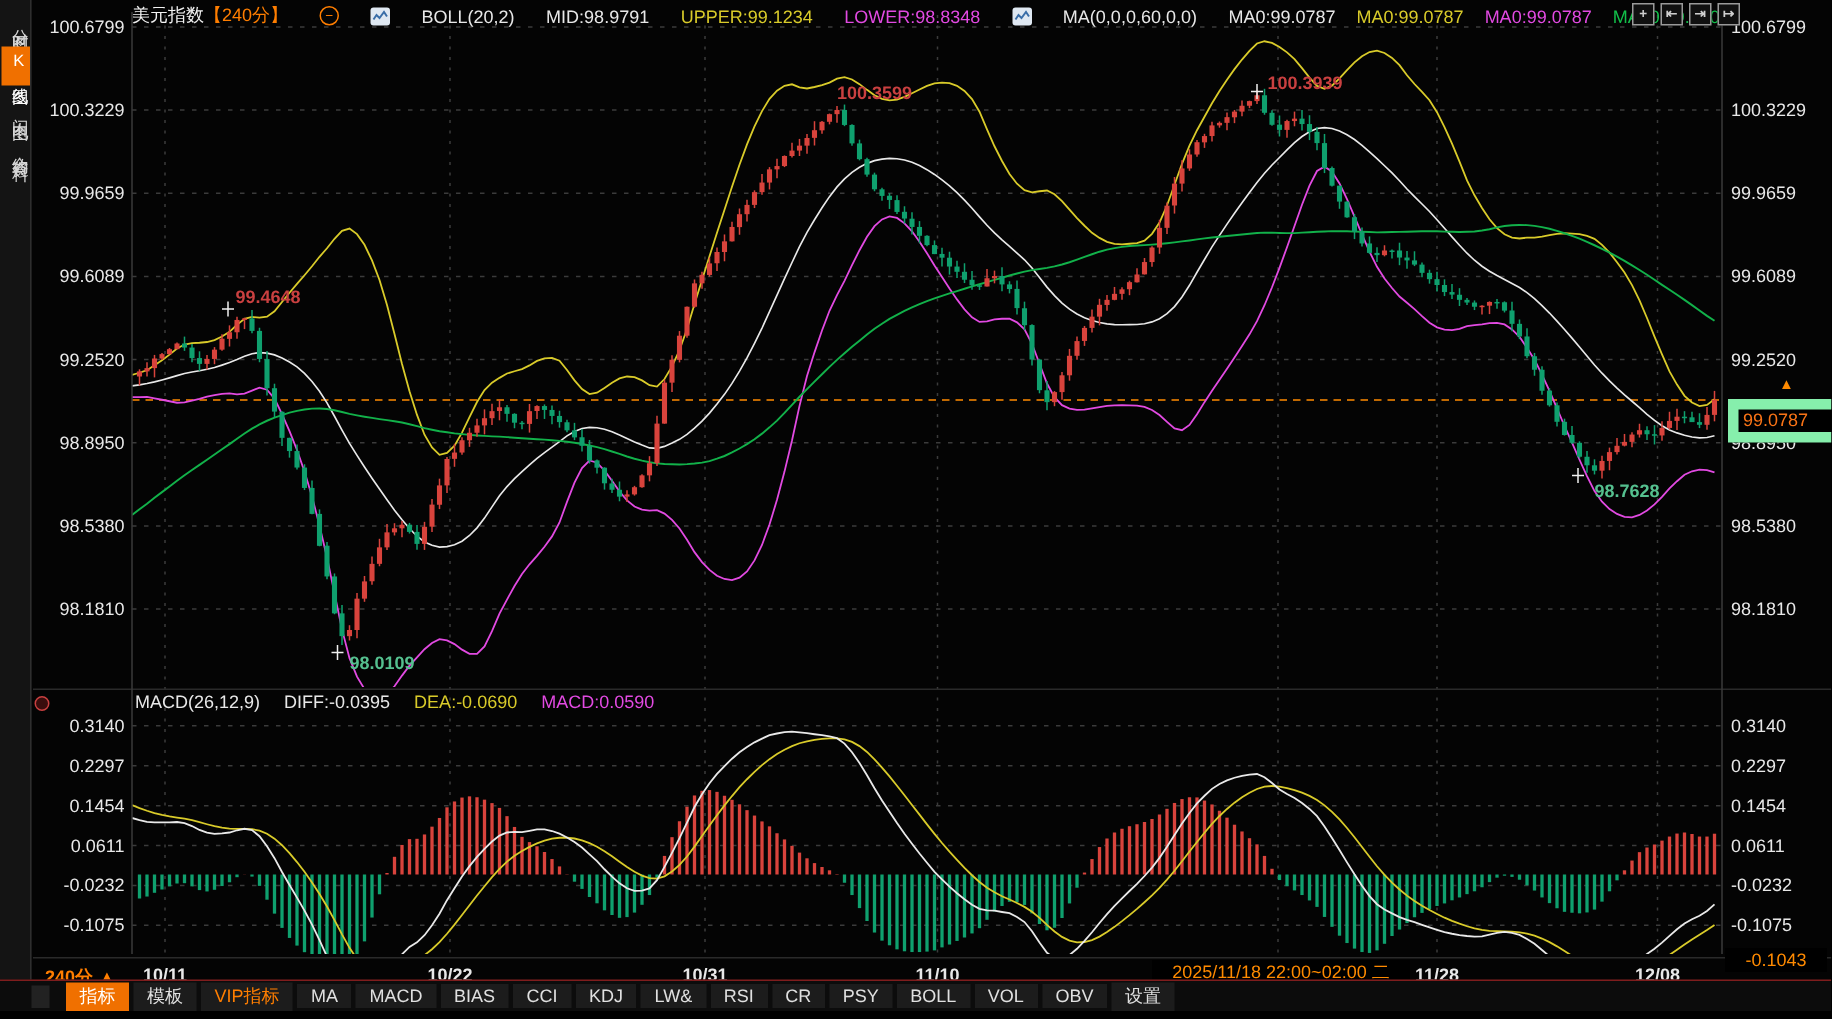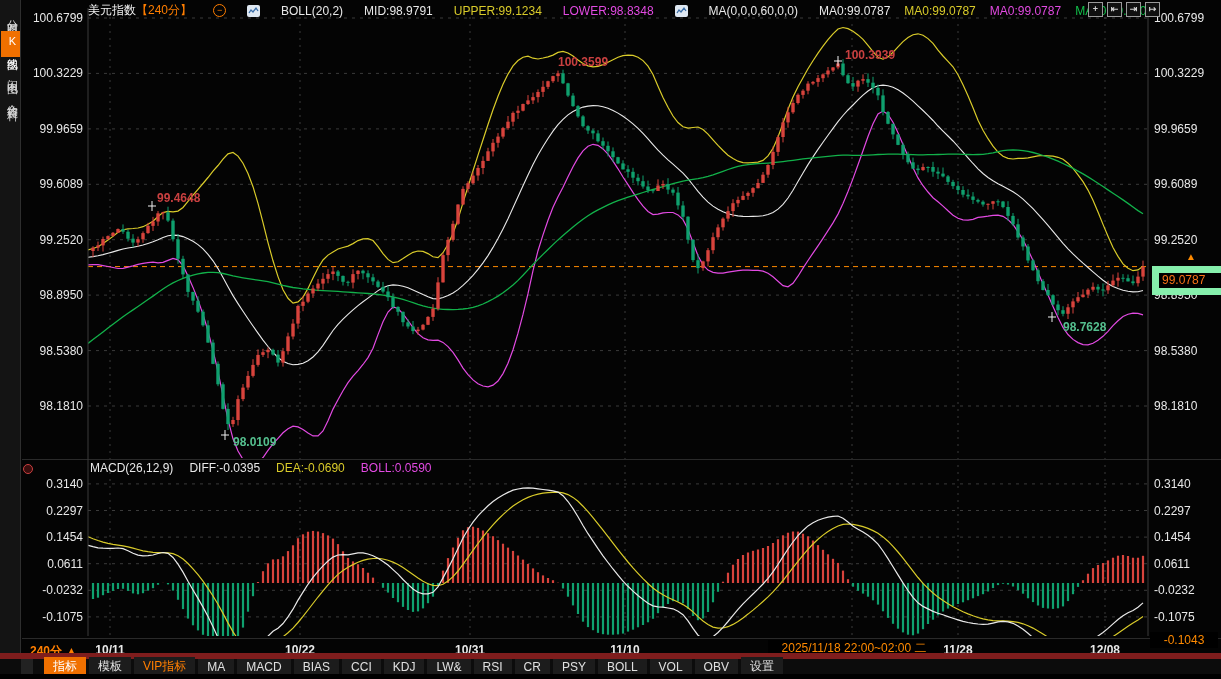--- a/index.html
+++ b/index.html
@@ -42,21 +42,21 @@
   .macd-badge{position:absolute;left:1150px;top:632px;width:68px;height:16px;background:#000;
     color:#ff8a00;font-size:12px;line-height:16px;text-align:center;z-index:4;}
 
   
   .x-highlight{position:absolute;left:768px;top:640px;width:172px;height:17px;background:#000;
     color:#ff8a00;font-size:12px;text-align:center;line-height:17px;z-index:3;}
 
   
   .period-label{position:absolute;left:30px;top:643px;color:#ff7e00;font-size:12px;font-weight:bold;z-index:4;cursor:pointer;}
   .toolbar{position:absolute;left:0;bottom:0;width:1221px;height:21px;background:#0c0c0c;
-    border-top:6px solid #7f1d1d;display:flex;align-items:center;padding-left:21px;box-sizing:border-box;gap:3px;z-index:5;}
+    border-top:1px solid #7f1d1d;display:flex;align-items:center;padding-left:21px;box-sizing:border-box;gap:3px;z-index:5;}
   .corner-btn{width:12px;height:15px;background:#222;margin-right:8px;cursor:pointer;}
   .tb-item{font-size:12px;color:#e0e0e0;background:#1c1c1c;padding:1px 9px;cursor:pointer;}
   .tb-item.active{background:#f07000;color:#fff;}
   .tb-item.vip{color:#ff7e00;}
 
   .watermark{position:absolute;left:1090px;top:617px;font-size:34px;font-weight:bold;color:#ccd1d6;
     opacity:.92;z-index:4;letter-spacing:1px;}
 
   svg#chart-svg{position:absolute;left:0;top:0;z-index:1;}
 </style>
@@ -835,21 +835,21 @@
       <div class="win-icon">+</div>
       <div class="win-icon">⇤</div>
       <div class="win-icon">⇥</div>
       <div class="win-icon">↦</div>
     </div>
 
   <div class="macd-legend">
     <span class="c-white">MACD(26,12,9)</span>
     <span class="c-white">DIFF:-0.0395</span>
     <span class="c-yellow">DEA:-0.0690</span>
-    <span class="c-magenta">BOLL:0.0590</span>
+    <span class="c-magenta">MACD:0.0590</span>
   </div>
   <div class="panel-icon"></div>
 
   <div class="price-arrow">▲</div>
   <div class="price-badge">99.0787</div>
   <div class="macd-badge">-0.1043</div>
 
   <div class="x-highlight">2025/11/18 22:00~02:00 二</div>
 
   <div class="period-label">

